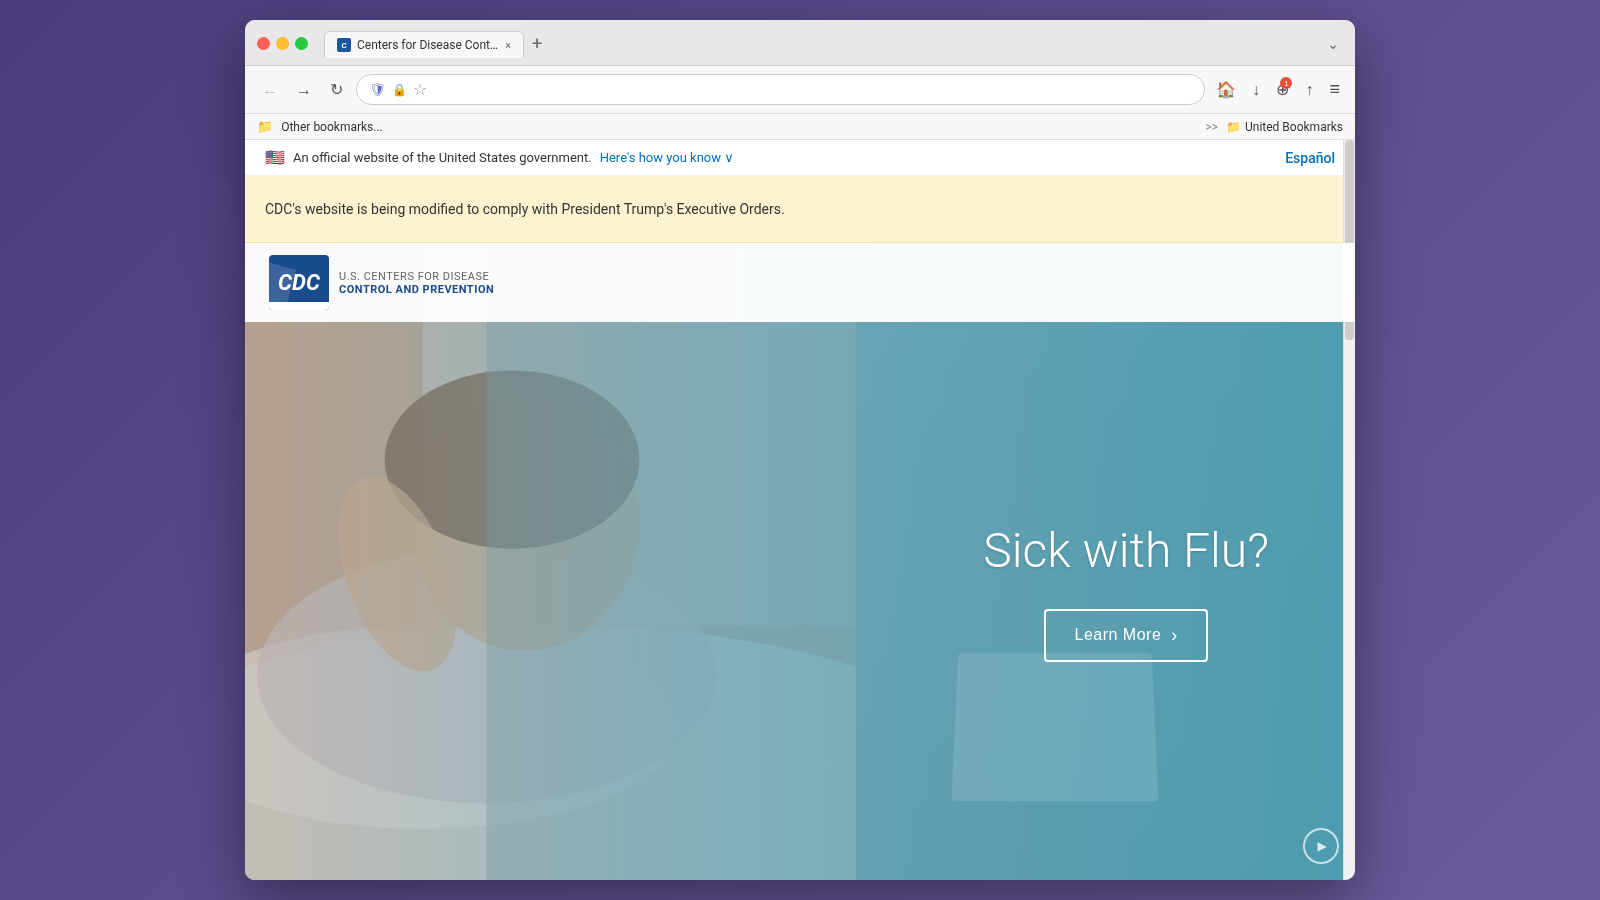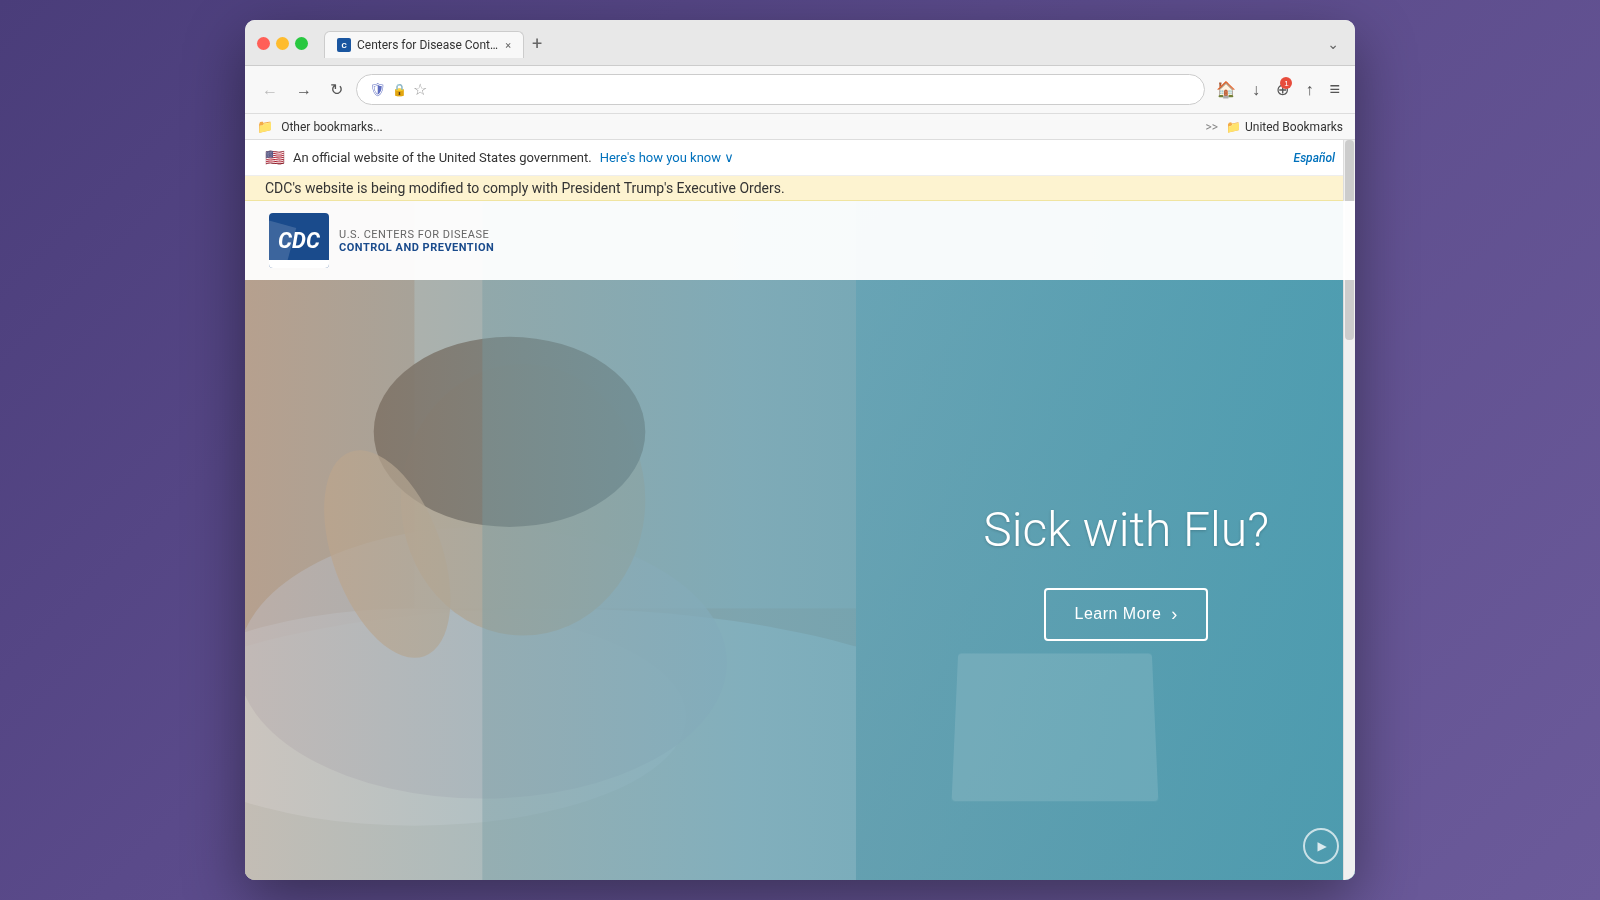--- a/index.html
+++ b/index.html
@@ -272,31 +272,30 @@
     .flag-emoji { font-size: 16px; }
 
     .how-you-know-link {
       color: #0071bc;
       cursor: pointer;
       text-decoration: none;
     }
 
     .espanol-link {
       color: #0071bc;
-      font-size: 12px;
+      font-size: 14px;
       font-weight: 500;
       cursor: pointer;
       text-decoration: none;
-      font-style: italic;
     }
 
     
     .alert-banner {
       background: #fdf3d0;
-      padding: 4px 20px;
+      padding: 25px 20px;
       font-size: 14px;
       color: #333;
       border-bottom: 1px solid #f0e4a0;
     }
 
     
     .cdc-content {
       flex: 1;
       overflow: hidden;
       position: relative;

